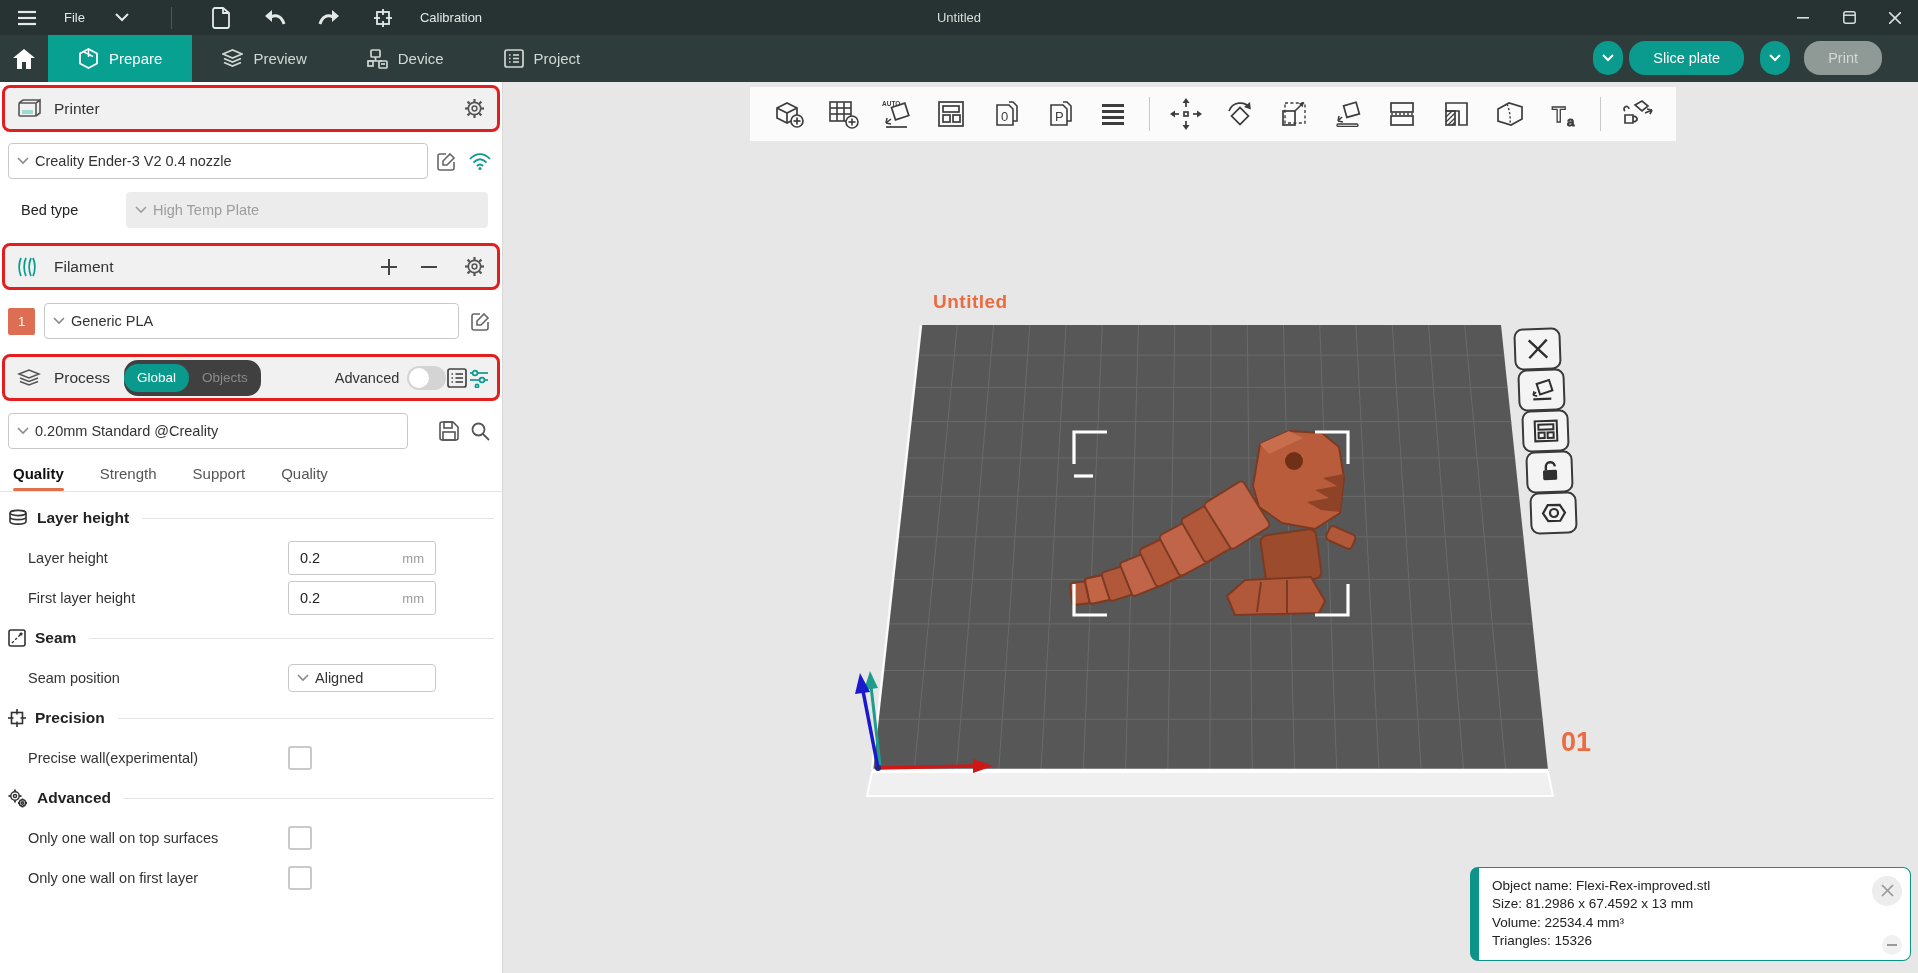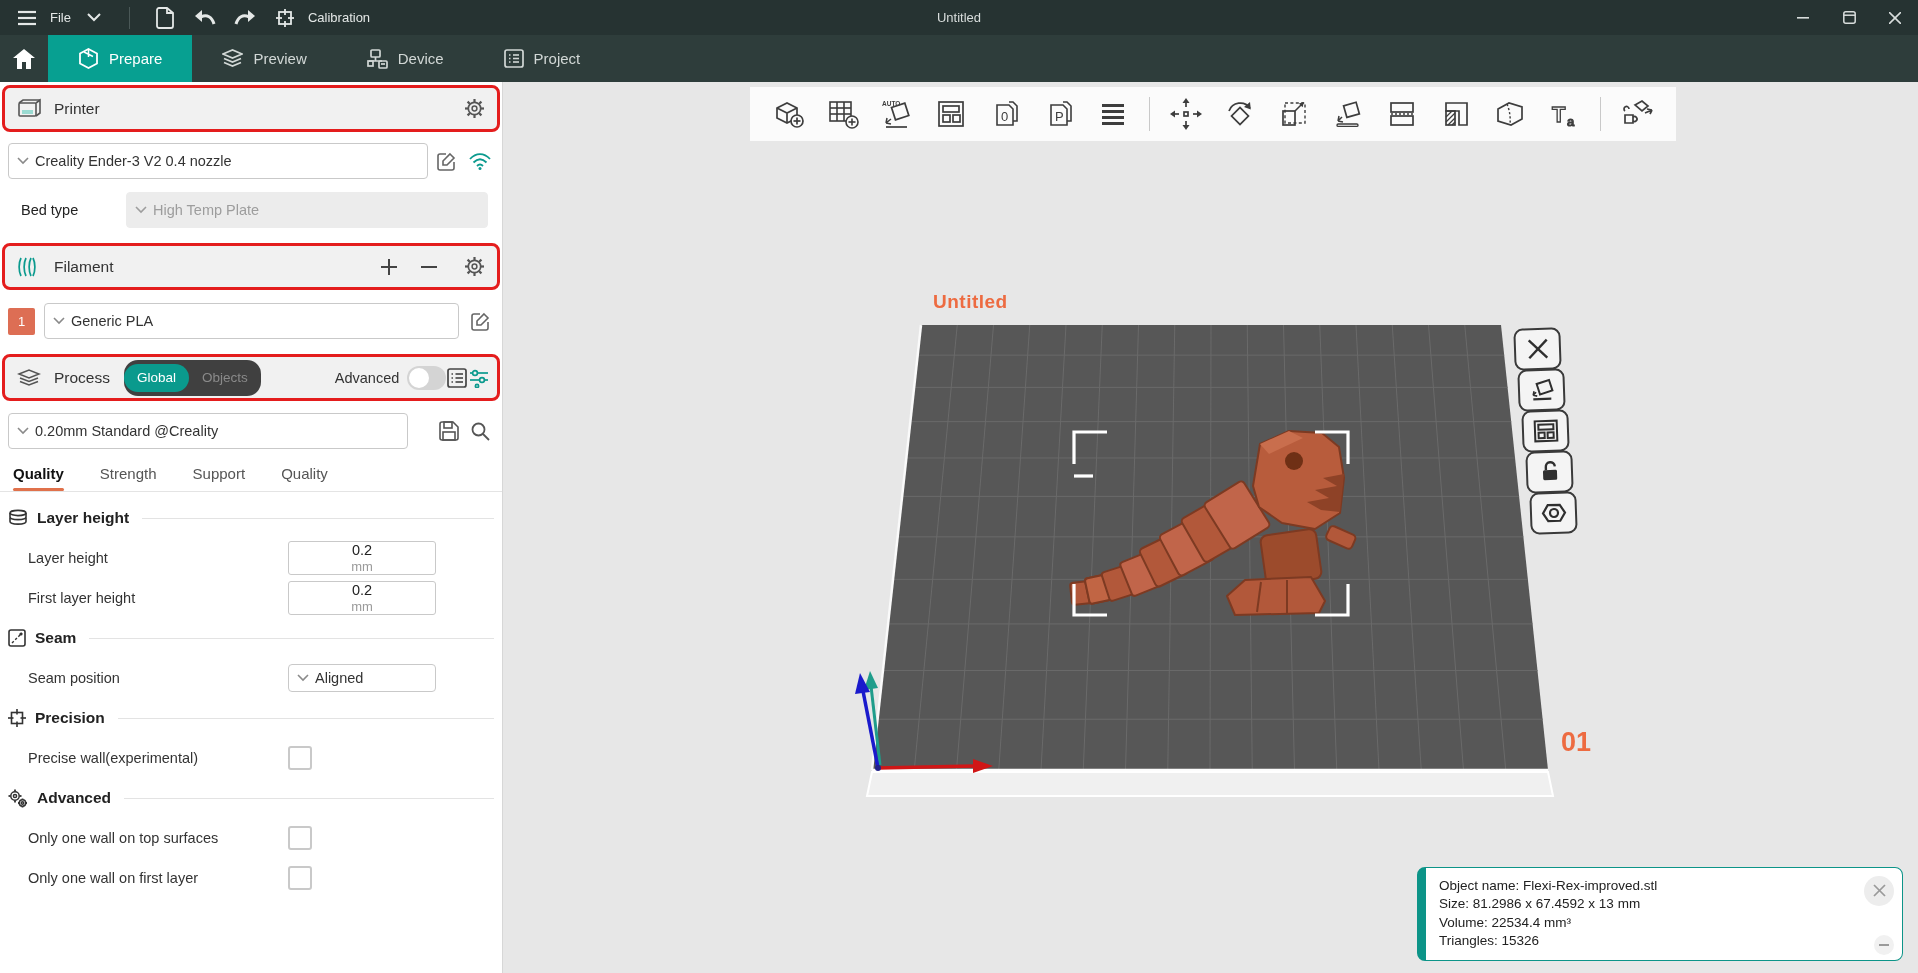--- a/index.html
+++ b/index.html
@@ -3,21 +3,21 @@
 <meta charset="utf-8">
 <style>
   * { margin:0; padding:0; box-sizing:border-box; }
   html,body { width:1918px; height:973px; overflow:hidden; background:#e7e7e7;
     font-family:"Liberation Sans", sans-serif; -webkit-font-smoothing:antialiased; }
   svg { display:block; }
 
   
   .titlebar { position:absolute; left:0; top:0; width:1918px; height:35px; background:#263332;
     display:flex; align-items:center; color:#e4e8e7; font-size:13px; z-index:30; }
-  .tb-left { display:flex; align-items:center; gap:6px; padding-left:10px; }
+  .tb-left { display:flex; align-items:center; gap:20px; padding-left:10px; }
   .tb-sep { width:1px; height:22px; background:#4a5857; margin:0 12px; }
   .tb-ic { width:34px; height:28px; display:flex; align-items:center; justify-content:center; cursor:pointer; }
   .tb-title { position:absolute; left:0; right:0; text-align:center; color:#d8dddc; font-size:13px; pointer-events:none; }
   .win-btns { position:absolute; right:0; top:0; height:35px; display:flex; }
   .win-btn { width:46px; height:35px; display:flex; align-items:center; justify-content:center; color:#d8dddc; cursor:pointer; }
 
   
   .tabbar { position:absolute; left:0; top:35px; width:1918px; height:47px; background:#2e3d3b;
     display:flex; align-items:stretch; z-index:29; }
   .home-btn { width:48px; display:flex; align-items:center; justify-content:center; cursor:pointer; }
@@ -54,39 +54,39 @@
   .ptab { padding-bottom:9px; cursor:pointer; position:relative; }
   .ptab.active { color:#111; font-weight:bold; }
   .ptab.active::after { content:""; position:absolute; left:0; right:0; bottom:0; height:3px; background:#e0714b; border-radius:2px; }
   .sections { padding:6px 8px 0 8px; }
   .sec-h { display:flex; align-items:center; height:40px; font-size:15.5px; font-weight:bold; color:#222; gap:9px; }
   .sec-h .rule { flex:1; border-top:1px solid #e3e3e3; margin-left:4px; }
   .prow { display:flex; align-items:center; min-height:40px; padding:2px 58px 2px 20px; }
   .prow .lbl { flex:1; font-size:14.5px; color:#333; line-height:1.25; padding-right:10px; }
   .ctl { width:148px; display:flex; align-items:center; }
   .num-input { width:148px; height:34px; border:1px solid #c9c9c9; border-radius:3px; background:#fff;
-    display:flex; align-items:center; padding:0 11px; cursor:text;flex-direction:column; }
+    display:flex; align-items:center; padding:0 11px; cursor:text; }
   .num-input .val { flex:1; font-size:14.5px; color:#222; }
   .num-input .unit { font-size:13px; color:#9a9a9a; }
   .sm-select { width:148px; height:28px; }
   .checkbox { width:24px; height:24px; border:2px solid #c9c9c9; border-radius:3px; background:#fff; cursor:pointer; }
 
   
   .viewport { position:absolute; left:503px; top:82px; right:0; bottom:0; background:#e7e7e7; overflow:hidden; }
   .vtoolbar { position:absolute; left:247px; top:5px; height:54px; background:#fbfbfb;
     display:flex; align-items:center; padding:0 12px; z-index:5; }
   .ticon { width:54px; height:54px; display:flex; align-items:center; justify-content:center; cursor:pointer; }
   .tsep { width:1px; height:34px; background:#c9c9c9; margin:0 9px; }
   .scene { position:absolute; left:0; top:0; }
   .plate-title { position:absolute; left:430px; top:209px; color:#ed6b41; font-size:19px; font-weight:bold; letter-spacing:.5px; z-index:3; }
   .plate-num { position:absolute; left:1058px; top:645px; color:#ed6b41; font-size:27px; font-weight:bold; z-index:3; }
   .pbtn { position:absolute; width:47px; height:42px; background:#f4f4f4; border:2.5px solid #3a3a3a;
     border-radius:9px; display:flex; align-items:center; justify-content:center; transform:rotate(-2deg);
     cursor:pointer; z-index:4; }
-  .info-panel { position:absolute; right:15px; bottom:12px; width:486px; background:#fff;
+  .info-panel { position:absolute; right:7px; bottom:12px; width:441px; background:#fff;
     border:1.5px solid #0c9488; border-left:9px solid #0c9488; border-radius:8px;
     padding:9px 40px 9px 13px; font-size:13.5px; color:#222; line-height:1.38; z-index:6; }
   .ip-close { position:absolute; top:8px; right:8px; width:30px; height:30px; border-radius:50%;
     background:#ededed; display:flex; align-items:center; justify-content:center; cursor:pointer; }
   .ip-dash { position:absolute; bottom:5px; right:8px; width:20px; height:20px; border-radius:50%;
     background:#f1f1f1; display:flex; align-items:center; justify-content:center; cursor:pointer; }
 </style>
 </head>
 <body>
 
@@ -202,20 +202,34 @@
         <g stroke="#d2d8d6" stroke-width="1.6">
           <line x1="5" y1="6" x2="6.5" y2="6"></line>
           <line x1="9" y1="6" x2="15" y2="6"></line>
           <line x1="5" y1="9.5" x2="6.5" y2="9.5"></line>
           <line x1="9" y1="9.5" x2="15" y2="9.5"></line>
           <line x1="5" y1="13" x2="6.5" y2="13"></line>
           <line x1="9" y1="13" x2="15" y2="13"></line>
         </g>
       </svg>
     <span>Project</span>
+  </div>
+  <div class="tab-actions">
+    <span class="chev-btn">
+      <svg width="12" height="8">
+          <polyline points="1,1 6,6 11,1" fill="none" stroke="#fff" stroke-width="2"></polyline>
+        </svg>
+    </span>
+    <span class="pill-btn slice">Slice plate</span>
+    <span class="chev-btn" style="margin-left:10px;">
+      <svg width="12" height="8">
+          <polyline points="1,1 6,6 11,1" fill="none" stroke="#fff" stroke-width="2"></polyline>
+        </svg>
+    </span>
+    <span class="pill-btn print">Print</span>
   </div>
 </div>
 
 <div class="sidebar">
 
   <div class="hl-box">
     <span class="side-ic">
       <svg width="24" height="22" viewBox="0 0 24 22">
           <g fill="none" stroke="#555" stroke-width="1.6">
             <rect x="2" y="5" width="17" height="13" rx="1"></rect>

